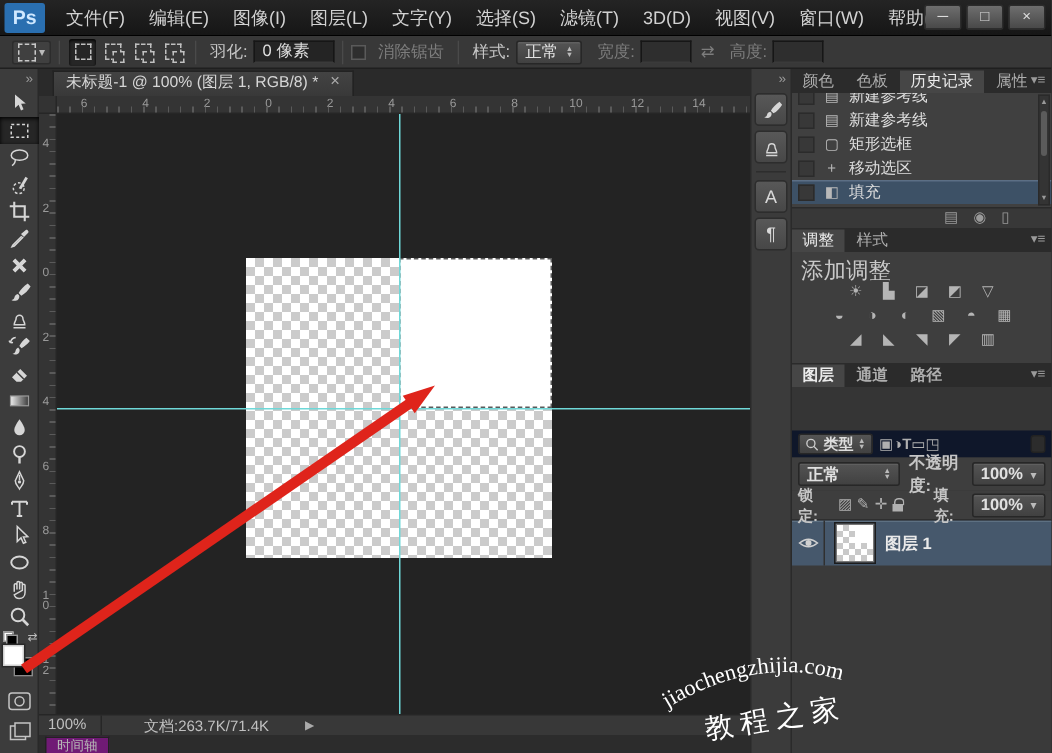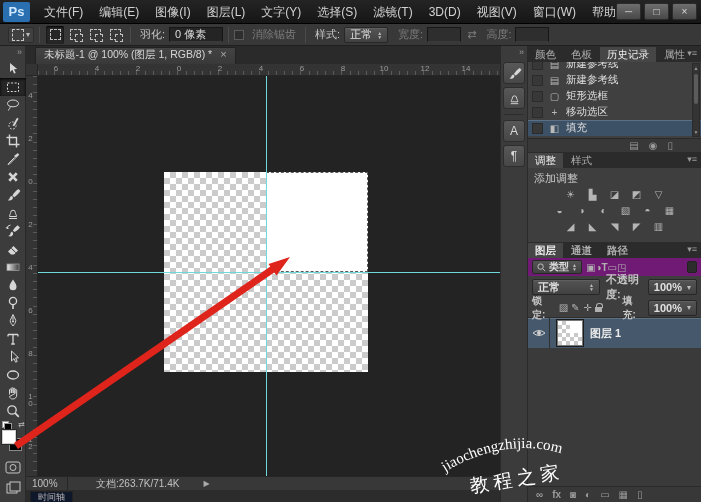--- a/index.html
+++ b/index.html
@@ -96,21 +96,21 @@
   .guide-v { position:absolute; left:228px; top:0; width:1px; height:400px; background:#6fd8d8; }
   .guide-h { position:absolute; left:0; top:196px; width:462px; height:1px; background:#6fd8d8; }
 
   
   #statusbar { position:absolute; left:26px; top:476px; width:474px; height:14px; background:#383838;
                border-top:1px solid #262626; display:flex; align-items:center; font-size:10px; color:#c0c0c0; }
   #status-zoom { width:42px; padding-left:6px; border-right:1px solid #262626; height:100%; line-height:13px; }
   #status-doc { margin-left:28px; }
   #status-arrow { margin-left:24px; font-size:8px; color:#aaa; }
   #timelinebar { position:absolute; left:26px; top:490px; width:474px; height:12px; background:#2c2c2c; }
-  #timeline-tab { position:absolute; left:4px; top:1px; height:11px; background:#0f172a; border:1px solid #222;
+  #timeline-tab { position:absolute; left:4px; top:1px; height:11px; background:#701a75; border:1px solid #222;
                   border-bottom:none; font-size:9px; line-height:10px; padding:0 7px; color:#b5b5b5; }
 
   
   #dockstrip { position:absolute; left:500px; top:46px; width:28px; height:456px; background:#3b3b3b;
                border-left:1px solid #2a2a2a; border-right:1px solid #2a2a2a; }
   #dockstrip-header { height:13px; text-align:right; padding-right:3px; color:#9a9a9a; font-size:9px; line-height:12px; }
   .dock-btn { width:22px; height:22px; margin:3px auto; background:linear-gradient(#585858,#474747);
               border:1px solid #2d2d2d; border-radius:3px; display:flex; align-items:center; justify-content:center;
               color:#d8d8d8; font-size:12px; }
   .dock-div { width:20px; height:1px; background:#2d2d2d; margin:5px auto; }
@@ -133,26 +133,26 @@
   #history-scroll { position:absolute; right:1px; top:1px; width:8px; height:74px; background:#343434;
                     border:1px solid #2a2a2a; }
   #history-thumb { position:absolute; left:1px; top:10px; width:4px; height:30px; background:#5b5b5b; border-radius:2px; }
   .scroll-arrow { position:absolute; left:0; width:6px; text-align:center; font-size:5px; color:#999; }
   .panel-footer { height:14px; background:#383838; border-top:1px solid #2a2a2a; display:flex;
                   justify-content:flex-end; align-items:center; gap:10px; padding-right:28px; }
   .footer-icon { color:#9a9a9a; font-size:10px; line-height:12px; }
 
   
   #adj-body { height:74px; background:#3e3e3e; padding-top:3px; }
-  #adj-header { padding-left:6px; color:#c8c8c8; font-size:11px; height:15px; }
+  #adj-header { padding-left:6px; color:#c8c8c8; font-size:15px; height:15px; }
   .adj-row { display:flex; justify-content:center; gap:5px; height:16px; align-items:center; }
   .adj-icon { width:17px; height:13px; color:#b5b5b5; font-size:10px; text-align:center; line-height:13px; }
 
   
-  #layers-filter { height:18px; background:#701a75; display:flex; align-items:center; gap:4px; padding:0 4px; }
+  #layers-filter { height:18px; background:#0f172a; display:flex; align-items:center; gap:4px; padding:0 4px;margin-top:29px; }
   #filter-dd { display:inline-flex; align-items:center; gap:3px; background:linear-gradient(#545454,#414141);
                border:1px solid #272727; border-radius:2px; height:14px; padding:0 4px; font-size:10px; color:#ddd; }
   .filter-icon { color:#b0b0b0; font-size:10px; width:13px; text-align:center; }
   #filter-toggle { margin-left:auto; width:10px; height:12px; background:#2c2c2c; border:1px solid #222; border-radius:2px; }
   #layers-blend { height:22px; background:#3e3e3e; display:flex; align-items:center; gap:4px; padding:0 4px; }
   #layers-lock { height:20px; background:#3e3e3e; display:flex; align-items:center; gap:4px; padding:0 4px;
                  border-bottom:1px solid #2e2e2e; }
   .lock-icon { color:#b0b0b0; font-size:10px; width:12px; text-align:center; }
   .padlock { width:7px; height:5px; background:#b0b0b0; position:relative; margin:4px 2px 0 2px; }
   .padlock::before { content:''; position:absolute; top:-4px; left:1px; width:5px; height:4px;

